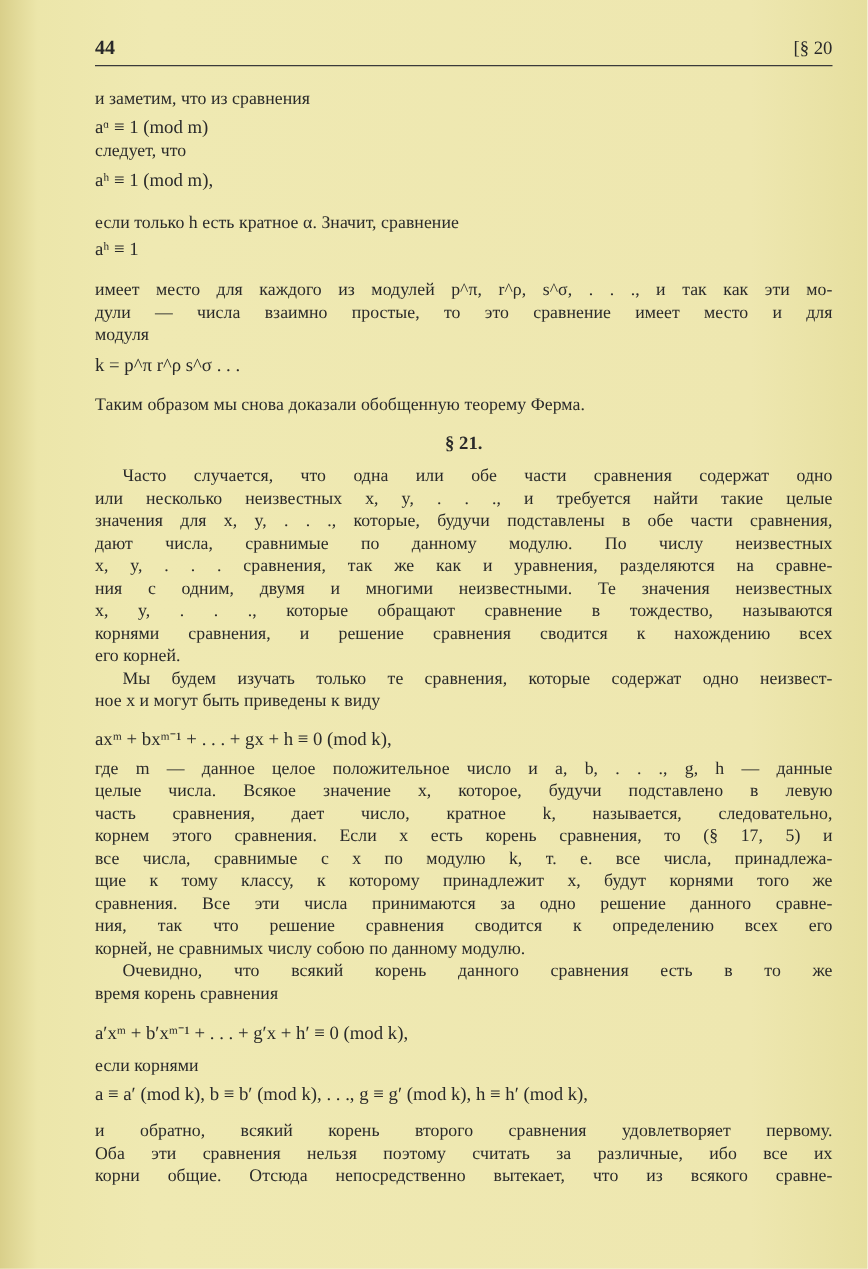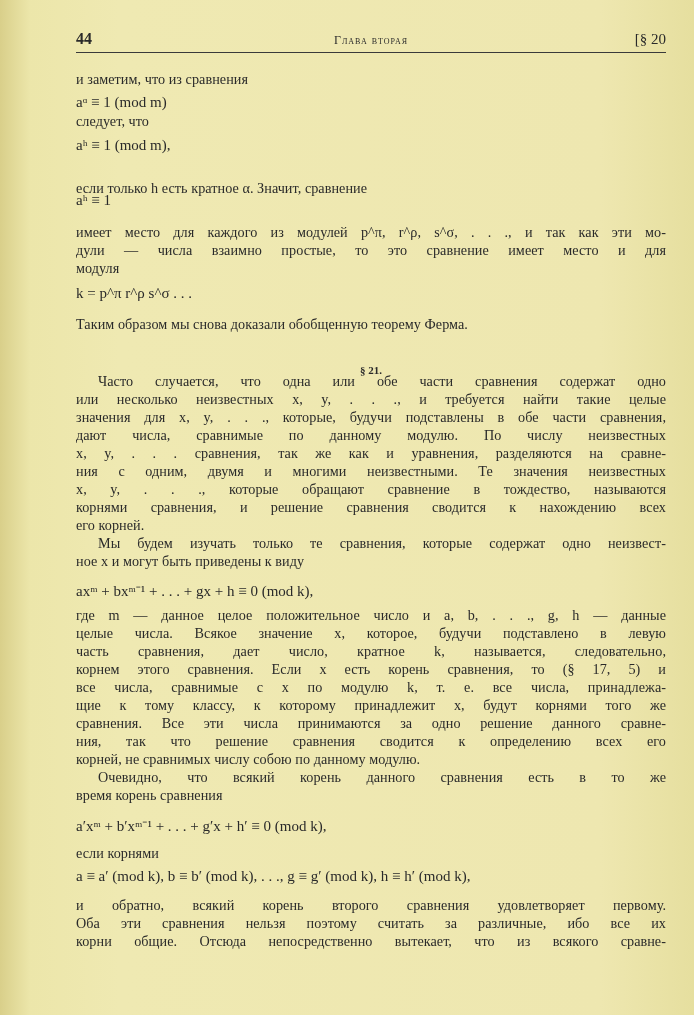--- a/index.html
+++ b/index.html
@@ -24,38 +24,37 @@
     font-size: 14.2px; letter-spacing: 0.05px;
     text-align: justify; text-align-last: justify;
     transform-origin: left top;
   }
   .line.last { text-align-last: left; }
   .line.indent { padding-left: 22px; width: 568px; }
   .formula {
     position: absolute; left: 0; width: 590px; text-align: left;
     font-family: "Liberation Serif", serif; font-size: 15px; white-space: nowrap;
   }
-  .sectitle { position: absolute; left: 0; width: 590px; text-align: center; font-family: "Liberation Serif", serif; font-size: 11px; font-weight: bold; margin-top: 17px; }
+  .sectitle { position: absolute; left: 0; width: 590px; text-align: center; font-family: "Liberation Serif", serif; font-size: 15px; font-weight: bold; }
 </style>
 </head>
 <body>
 
 <div class="page">
 
   <div class="header">
     <span class="num">44</span>
-    <span class="title">Глава вторая</span>
     <span class="sec">[§ 20</span>
   </div>
 
   <div class="line last" style="top:71px">и заметим, что из сравнения</div>
   <div class="formula" style="top:94px">aᵅ ≡ 1   (mod m)</div>
   <div class="line last" style="top:113px">следует, что</div>
   <div class="formula" style="top:137px">aʰ ≡ 1   (mod m),</div>
-  <div class="line last" style="top:180px">если только h есть кратное α. Значит, сравнение</div>
+  <div class="line last" style="top:170px">если только h есть кратное α. Значит, сравнение</div>
   <div class="formula" style="top:192px">aʰ ≡ 1</div>
   <div class="line" style="top:224px">имеет место для каждого из модулей p^π, r^ρ, s^σ, . . ., и так как эти мо-</div>
   <div class="line" style="top:242px">дули — числа взаимно простые, то это сравнение имеет место и для</div>
   <div class="line last" style="top:260px">модуля</div>
   <div class="formula" style="top:285px">k = p^π r^ρ s^σ . . .</div>
   <div class="line last" style="top:316px">Таким образом мы снова доказали обобщенную теорему Ферма.</div>
 
   <div class="sectitle" style="top:347px">§ 21.</div>
 
   <div class="line indent" style="top:373px">Часто случается, что одна или обе части сравнения содержат одно</div>

